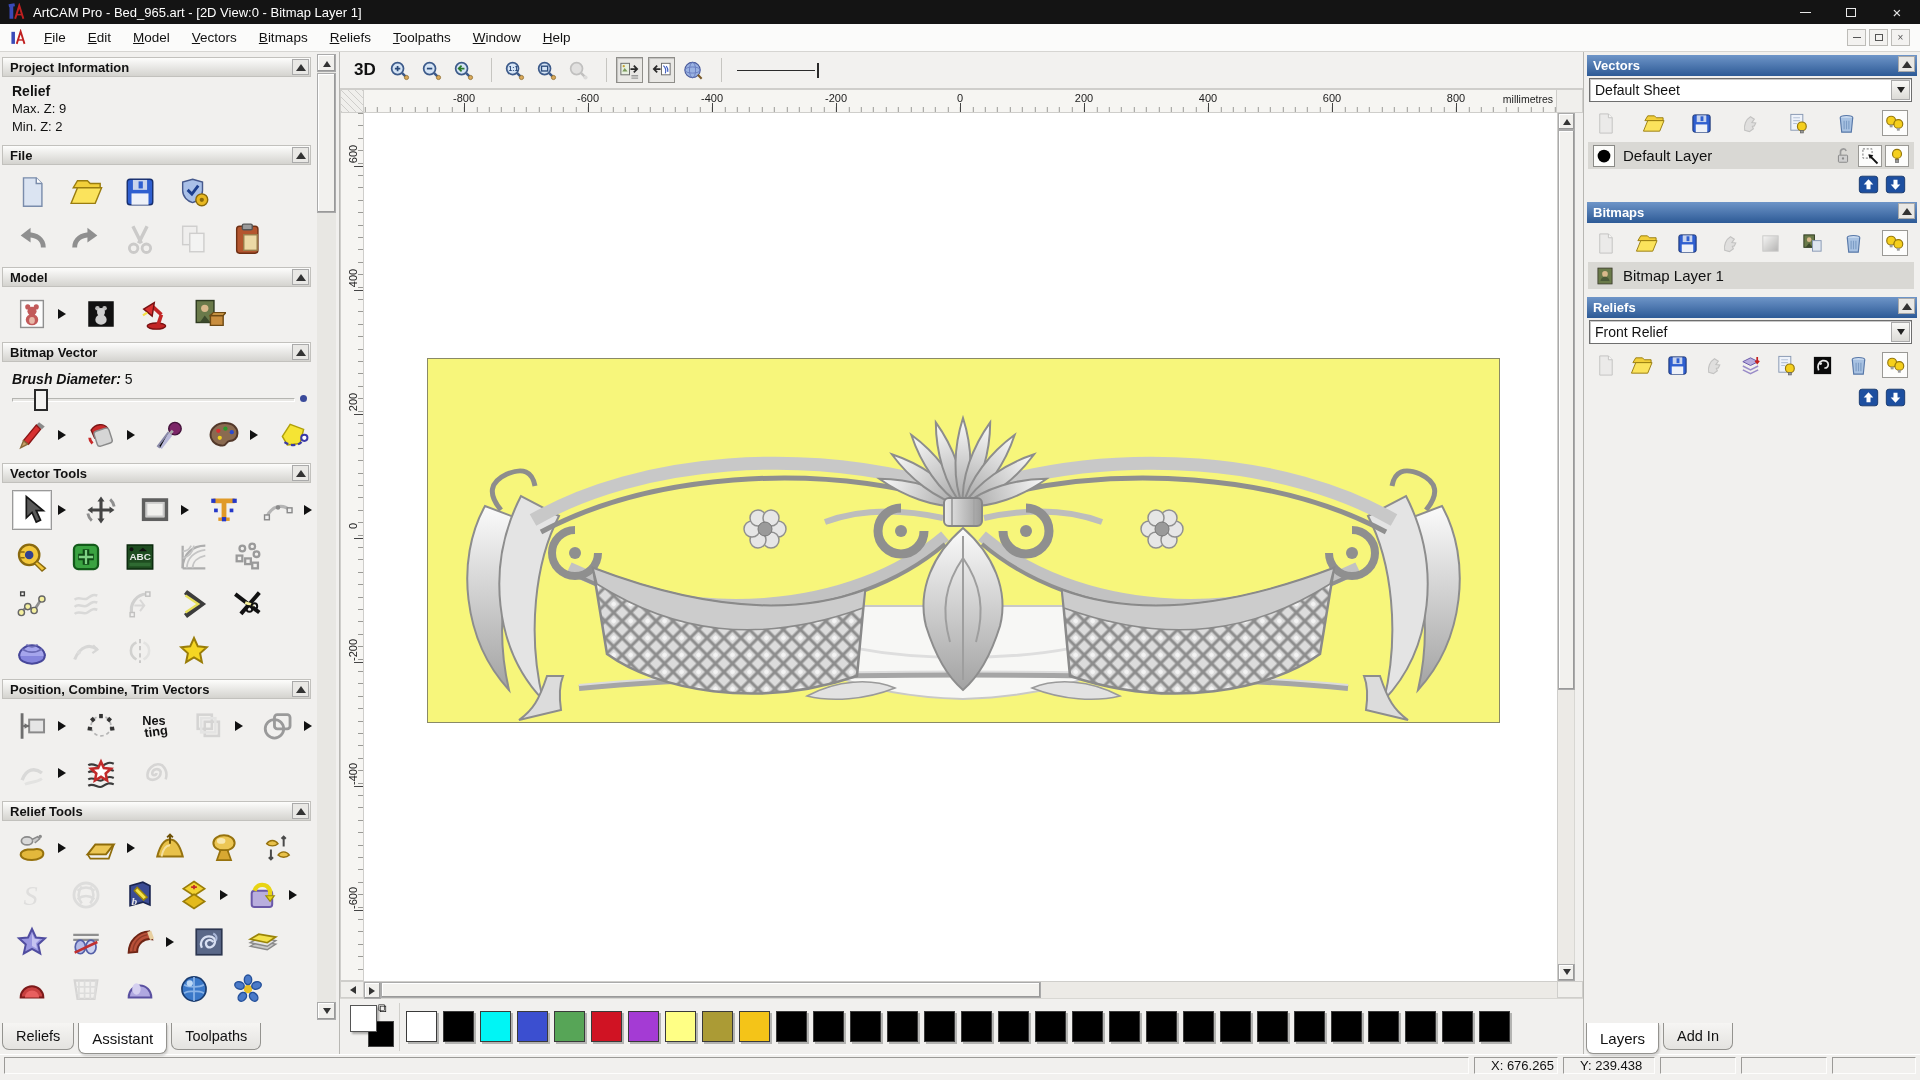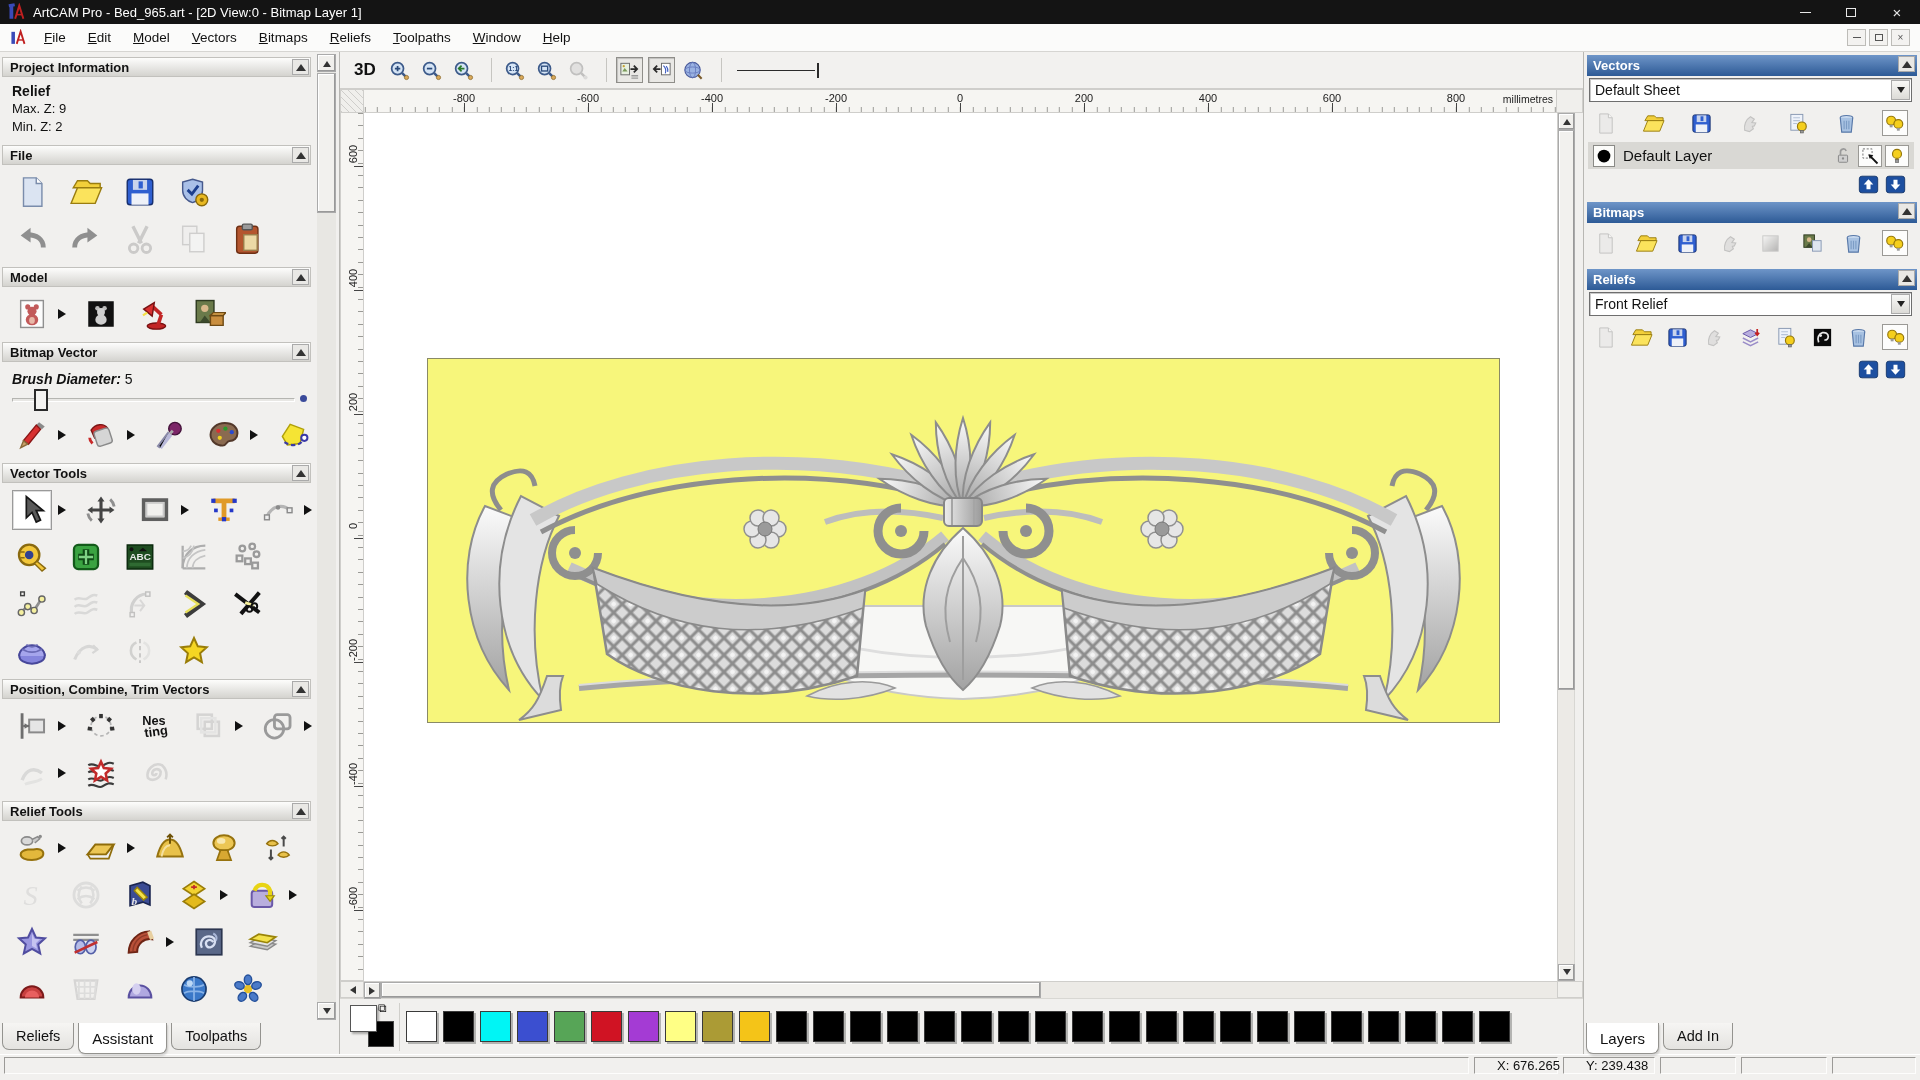--- a/index.html
+++ b/index.html
@@ -137,21 +137,21 @@
   .lr-icons{margin-left:auto;display:flex;align-items:center;gap:3px;}
   .lr-tool{width:24px;height:22px;display:flex;align-items:center;justify-content:center;}
   .lr-tool.boxed{border:1px solid #9a9995;background:#fdfdfc;}
   .lr-tool .ticon{width:20px;height:20px;}
   .updown{display:flex;justify-content:flex-end;gap:6px;padding:4px 14px 6px 0;}
   .udbtn{width:21px;height:19px;}
   .expander{width:0;height:0;border:5px solid transparent;border-left:8px solid #111;margin:0 8px 0 4px;}
 
   
   .statusbar{height:22px;background:#f1f0ee;border-top:1px solid #fff;display:flex;align-items:stretch;padding:2px 4px;gap:5px;font-size:13px;}
-  .sseg{border:1px solid;border-color:#9b9a97 #fdfdfc #fdfdfc #9b9a97;display:flex;align-items:center;padding-left:22px;white-space:nowrap;}
+  .sseg{border:1px solid;border-color:#9b9a97 #fdfdfc #fdfdfc #9b9a97;display:flex;align-items:center;padding-left:16px;white-space:nowrap;}
 </style>
 </head>
 <body>
 
 <div class="root">
 
   <div class="titlebar">
     <span class="logo">
       <svg viewBox="0 0 24 24">
           <rect x="2" y="4" width="5" height="17" fill="#3a4ab8"></rect>
@@ -1417,20 +1417,30 @@
             <span class="ticon">
               <svg viewBox="0 0 24 24" width="100%" height="100%">
                 <circle cx="8.5" cy="9" r="4.6" fill="#f5cf1d" stroke="#96780a" stroke-width="1.2"></circle>
                 <rect x="7" y="13.2" width="3" height="2.8" fill="#9a9a9a"></rect>
                 <circle cx="16" cy="12.5" r="4.6" fill="#f5cf1d" stroke="#96780a" stroke-width="1.2"></circle>
                 <rect x="14.5" y="16.7" width="3" height="2.8" fill="#9a9a9a"></rect>
               </svg>
             </span>
           </span>
         </div>
+      <div class="layer-row">
+        <span class="lr-tool" style="margin-right:6px;">
+          <svg viewBox="0 0 24 24" width="20" height="20">
+              <rect x="3.5" y="2.5" width="17" height="19" fill="#6a7a4a" stroke="#3a3a2a"></rect>
+              <circle cx="12" cy="9.5" r="3.4" fill="#d9b98c"></circle>
+              <path d="M12 13c-3 0-5 2-5.5 5h11C17 15 15 13 12 13z" fill="#4a5a38"></path>
+            </svg>
+        </span>
+        <span>Bitmap Layer 1</span>
+      </div>
 
       <div class="rp-h" style="margin-top:8px">
         <span>Reliefs</span>
         <span class="collapse">
             <span class="tri-up"></span>
           </span>
       </div>
       <div class="combo">
         <span>Front Relief</span>
         <span class="combo-arrow">

